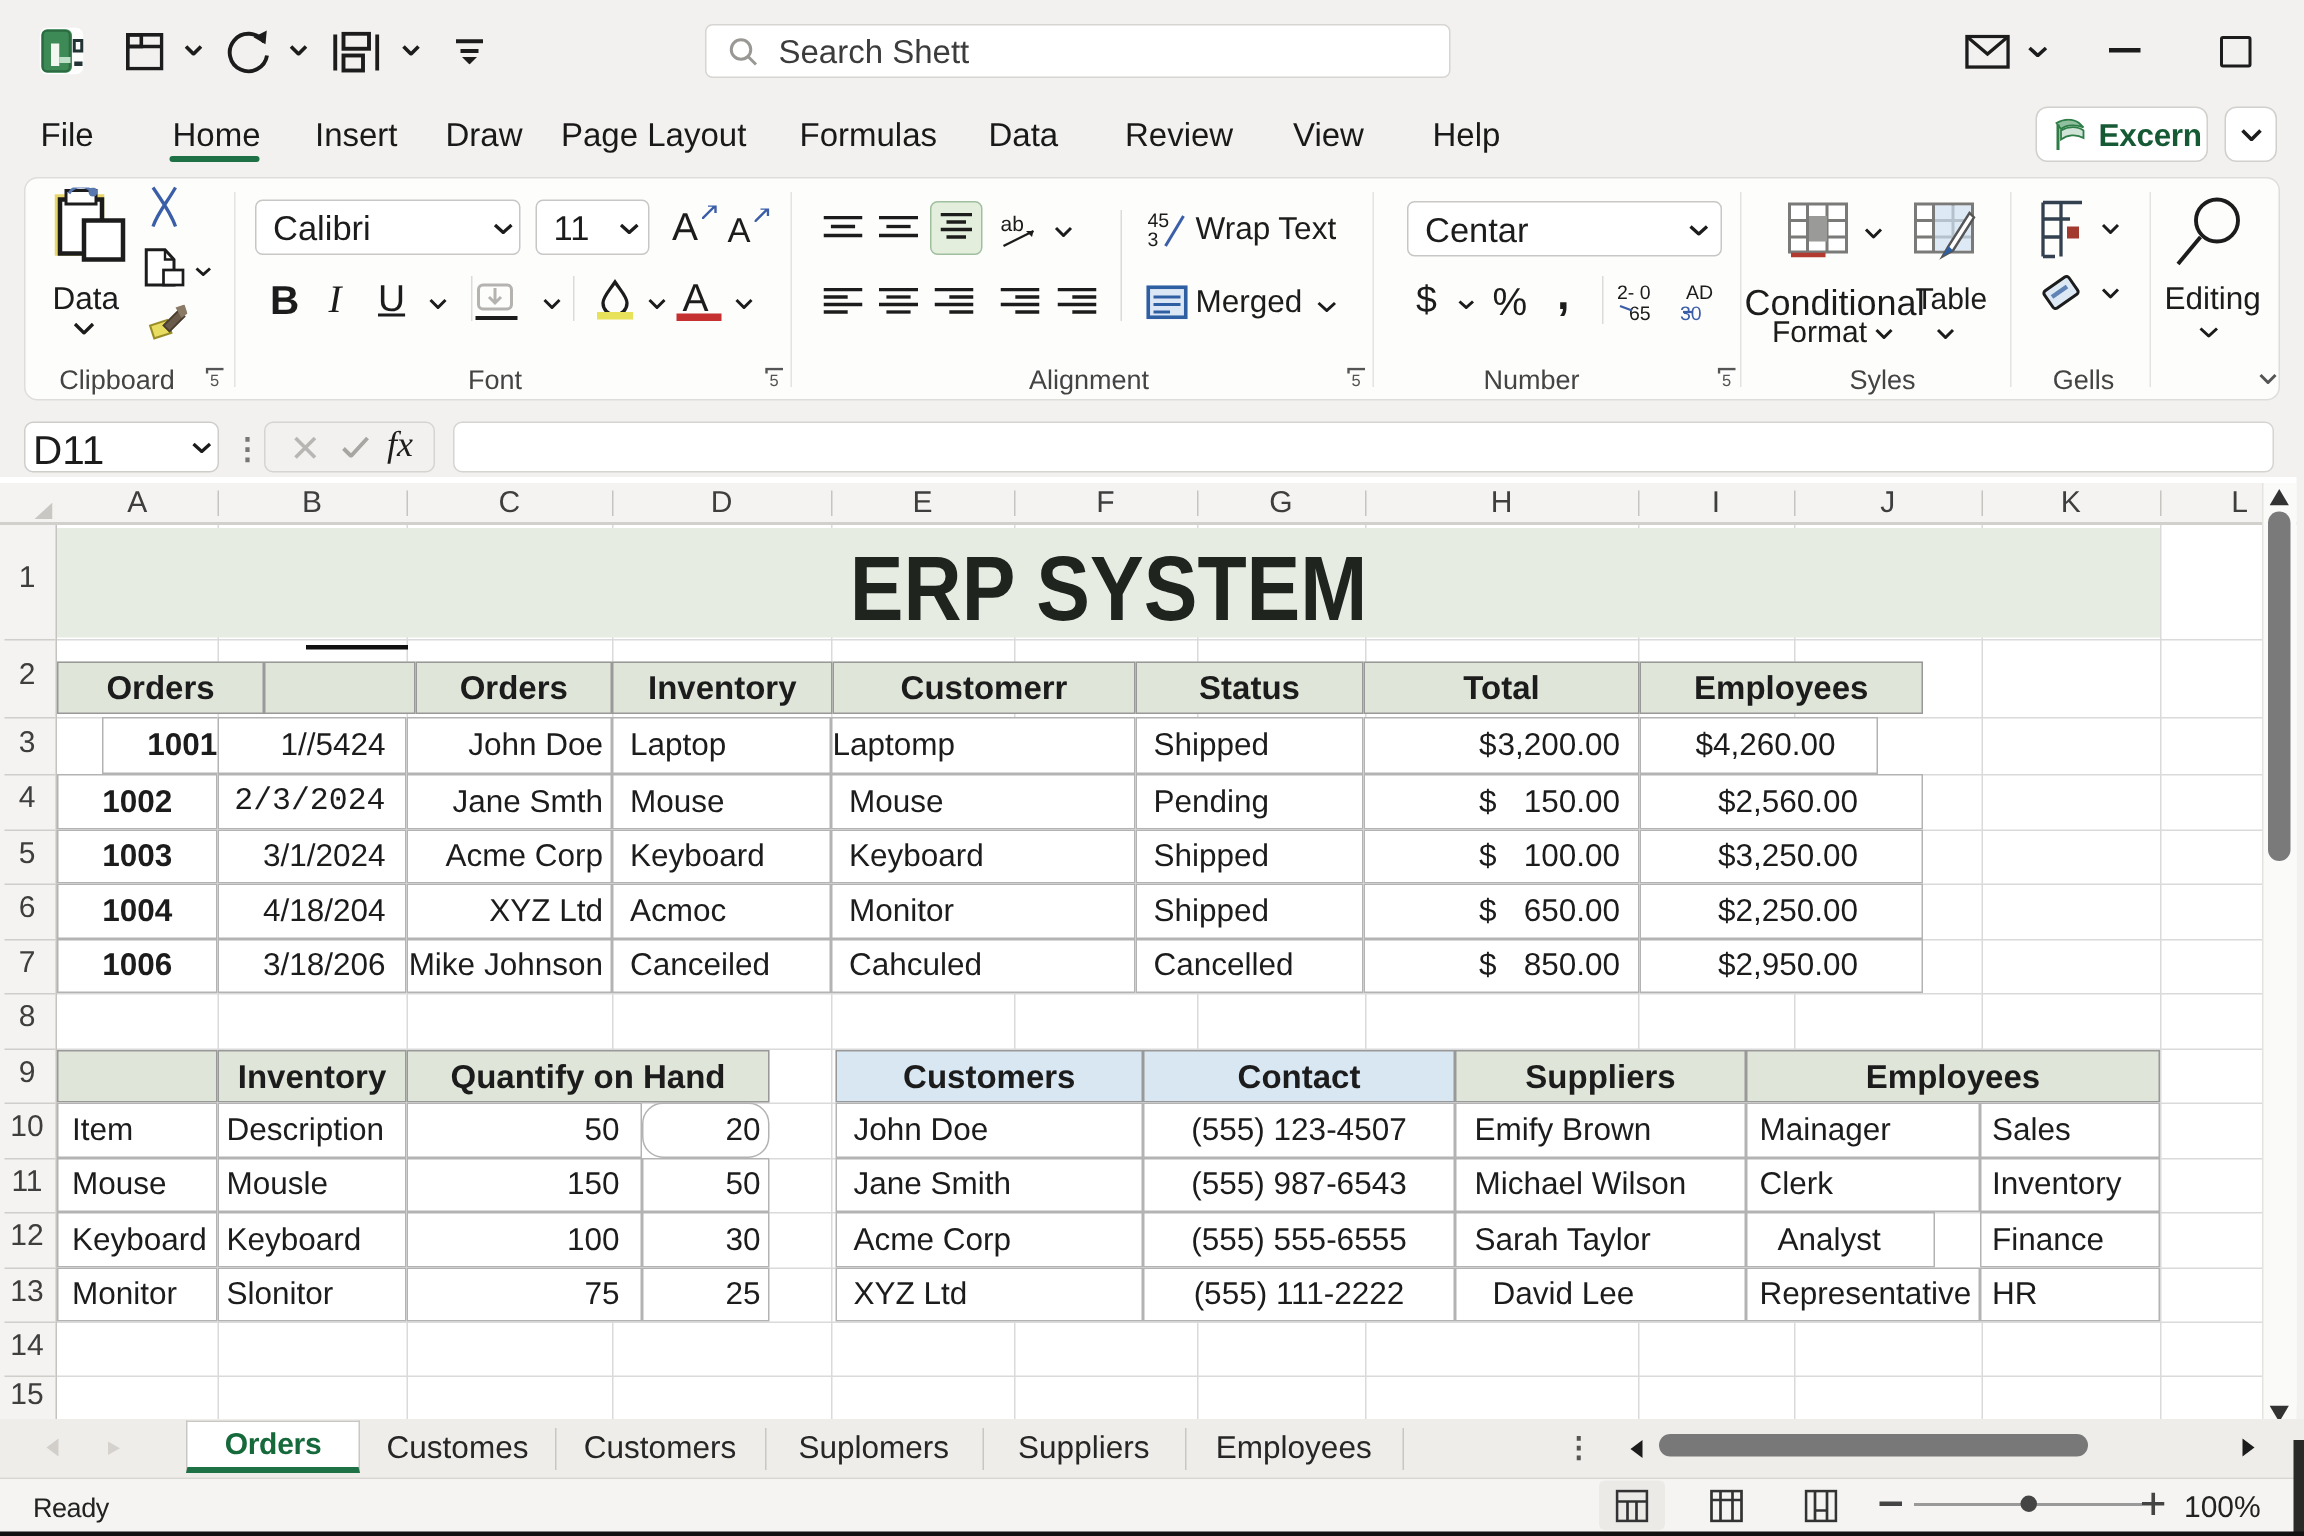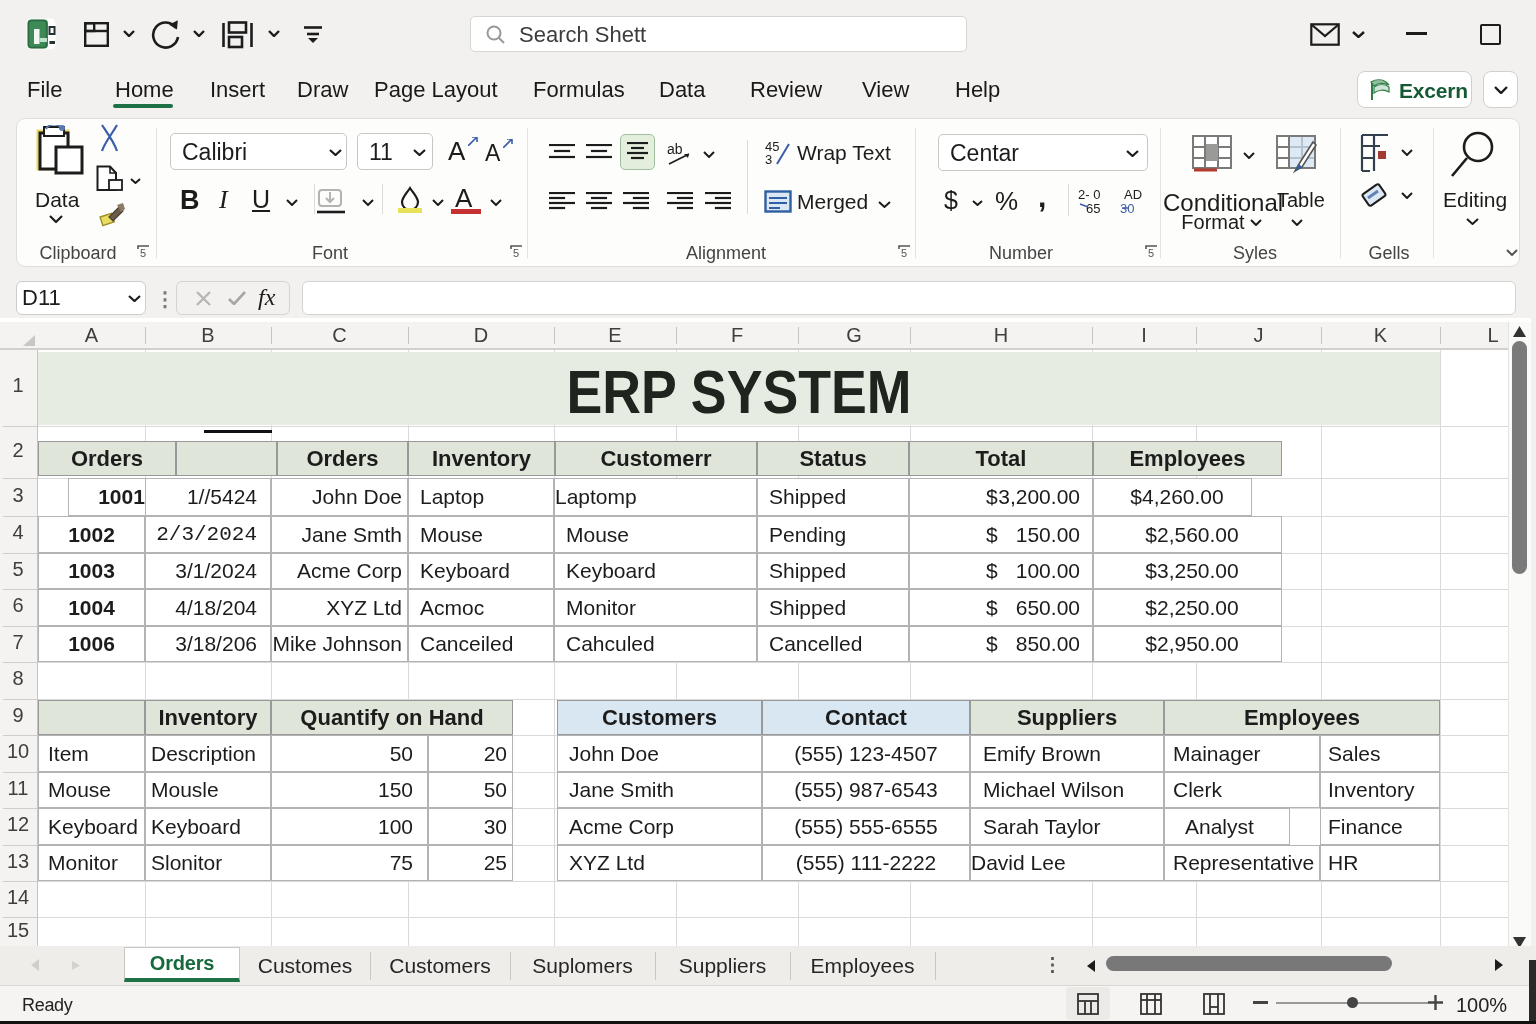--- a/index.html
+++ b/index.html
@@ -343,21 +343,21 @@
   </svg>
 <svg class="abs" style="left:1450px;top:130px" width="46" height="48" viewBox="0 0 46 48">
 <circle cx="28" cy="17" r="14" fill="none" stroke="#1c1c1c" stroke-width="2.6"></circle>
 <line x1="17" y1="28" x2="2" y2="46" stroke="#1c1c1c" stroke-width="2.6"></line>
   </svg>
 <div class="abs" style="left:1443px;top:188px;font-size:21px;color:#1c1c1c;">Editing</div>
 <svg class="abs" style="left:1466px;top:218px" width="13" height="7" viewBox="0 0 13 7">
     <path d="M1 1 L6.5 6 L12 1" fill="none" stroke="#1c1c1c" stroke-width="2"></path>
   </svg>
 <div class="abs" style="left:16px;top:281px;width:130px;height:34px;background:#fff;border:1px solid #cfcdca;border-radius:6px;box-sizing:border-box;"></div>
-<div class="abs" style="left:22px;top:285px;font-size:22px;color:#1c1c1c;text-align:right;">D11</div>
+<div class="abs" style="left:22px;top:285px;font-size:27px;color:#1c1c1c;text-align:right;">D11</div>
 <svg class="abs" style="left:128px;top:295px" width="13" height="7" viewBox="0 0 13 7">
     <path d="M1 1 L6.5 6 L12 1" fill="none" stroke="#1c1c1c" stroke-width="2.2"></path>
   </svg>
 <div class="abs" style="left:155px;top:287px;font-size:20px;color:#777;font-weight:bold;">⋮</div>
 <div class="abs" style="left:176px;top:281px;width:114px;height:34px;background:#f3f1ef;border:1px solid #d6d4d1;border-radius:6px;box-sizing:border-box;"></div>
 <svg class="abs" style="left:196px;top:291px" width="15" height="15" viewBox="0 0 15 15">
     <path d="M1 1 L14 14 M14 1 L1 14" stroke="#b8b6b3" stroke-width="2.4"></path>
   </svg>
 <svg class="abs" style="left:228px;top:291px" width="18" height="14" viewBox="0 0 18 14">
     <path d="M1 8 L6 13 L17 1" stroke="#a8a6a3" stroke-width="2.6" fill="none"></path>
@@ -521,21 +521,21 @@
 <div class="cell hdr" style="left:38px;top:700px;width:107px;height:35px;font-size:22px;"></div>
 <div class="cell hdr" style="left:145px;top:700px;width:126px;height:35px;font-size:22px;">Inventory</div>
 <div class="cell hdr" style="left:271px;top:700px;width:242px;height:35px;font-size:22px;">Quantify on Hand</div>
 <div class="cell hdrb" style="left:557px;top:700px;width:205px;height:35px;font-size:22px;">Customers</div>
 <div class="cell hdrb" style="left:762px;top:700px;width:208px;height:35px;font-size:22px;">Contact</div>
 <div class="cell hdr" style="left:970px;top:700px;width:194px;height:35px;font-size:22px;">Suppliers</div>
 <div class="cell hdr" style="left:1164px;top:700px;width:276px;height:35px;font-size:22px;">Employees</div>
 <div class="cell dc" style="left:38px;top:735px;width:107px;height:37px;padding-left:9px;">Item</div>
 <div class="cell dc" style="left:145px;top:735px;width:126px;height:37px;padding-left:5px;">Description</div>
 <div class="cell dc" style="left:271px;top:735px;width:157px;height:37px;justify-content:flex-end;padding-right:14px;">50</div>
-<div class="cell dc" style="left:428px;top:735px;width:85px;height:37px;justify-content:flex-end;padding-right:5px;">20</div>
+<div class="cell dc" style="left:428px;top:735px;width:85px;height:37px;justify-content:flex-end;padding-right:5px;border-radius:14px;">20</div>
 <div class="cell dc" style="left:557px;top:735px;width:205px;height:37px;padding-left:11px;">John Doe</div>
 <div class="cell dc" style="left:762px;top:735px;width:208px;height:37px;justify-content:center;">(555) 123-4507</div>
 <div class="cell dc" style="left:970px;top:735px;width:194px;height:37px;padding-left:12px;">Emify Brown</div>
 <div class="cell dc" style="left:1164px;top:735px;width:156px;height:37px;padding-left:8px;">Mainager</div>
 <div class="cell dc" style="left:1320px;top:735px;width:120px;height:37px;padding-left:7px;">Sales</div>
 <div class="cell dc" style="left:38px;top:772px;width:107px;height:36px;padding-left:9px;">Mouse</div>
 <div class="cell dc" style="left:145px;top:772px;width:126px;height:36px;padding-left:5px;">Mousle</div>
 <div class="cell dc" style="left:271px;top:772px;width:157px;height:36px;justify-content:flex-end;padding-right:14px;">150</div>
 <div class="cell dc" style="left:428px;top:772px;width:85px;height:36px;justify-content:flex-end;padding-right:5px;">50</div>
 <div class="cell dc" style="left:557px;top:772px;width:205px;height:36px;padding-left:11px;">Jane Smith</div>
@@ -551,21 +551,21 @@
 <div class="cell dc" style="left:762px;top:808px;width:208px;height:37px;justify-content:center;">(555) 555-6555</div>
 <div class="cell dc" style="left:970px;top:808px;width:194px;height:37px;padding-left:12px;">Sarah Taylor</div>
 <div class="cell dc" style="left:1164px;top:808px;width:126px;height:37px;padding-left:20px;">Analyst</div>
 <div class="cell dc" style="left:1320px;top:808px;width:120px;height:37px;padding-left:7px;">Finance</div>
 <div class="cell dc" style="left:38px;top:845px;width:107px;height:36px;padding-left:9px;">Monitor</div>
 <div class="cell dc" style="left:145px;top:845px;width:126px;height:36px;padding-left:5px;">Slonitor</div>
 <div class="cell dc" style="left:271px;top:845px;width:157px;height:36px;justify-content:flex-end;padding-right:14px;">75</div>
 <div class="cell dc" style="left:428px;top:845px;width:85px;height:36px;justify-content:flex-end;padding-right:5px;">25</div>
 <div class="cell dc" style="left:557px;top:845px;width:205px;height:36px;padding-left:11px;">XYZ Ltd</div>
 <div class="cell dc" style="left:762px;top:845px;width:208px;height:36px;justify-content:center;">(555) 111-2222</div>
-<div class="cell dc" style="left:970px;top:845px;width:194px;height:36px;padding-left:0;">David Lee</div>
+<div class="cell dc" style="left:970px;top:845px;width:194px;height:36px;padding-left:24px;">David Lee</div>
 <div class="cell dc" style="left:1164px;top:845px;width:156px;height:36px;padding-left:8px;">Representative</div>
 <div class="cell dc" style="left:1320px;top:845px;width:120px;height:36px;padding-left:7px;">HR</div>
 <div class="abs" style="left:1508px;top:322px;width:23px;height:624px;background:#fafaf9;border-left:1px solid #e5e3e0;box-sizing:border-box;"></div>
 <svg class="abs" style="left:1513px;top:326px" width="13" height="11" viewBox="0 0 13 11">
     <path d="M6.5 0 L13 11 L0 11 Z" fill="#333"></path>
   </svg>
 <div class="abs" style="left:1512px;top:341px;width:15px;height:233px;background:#7a7a7a;border-radius:8px;"></div>
 <svg class="abs" style="left:1513px;top:937px" width="13" height="11" viewBox="0 0 13 11">
     <path d="M0 0 L13 0 L6.5 11 Z" fill="#333"></path>
   </svg>

